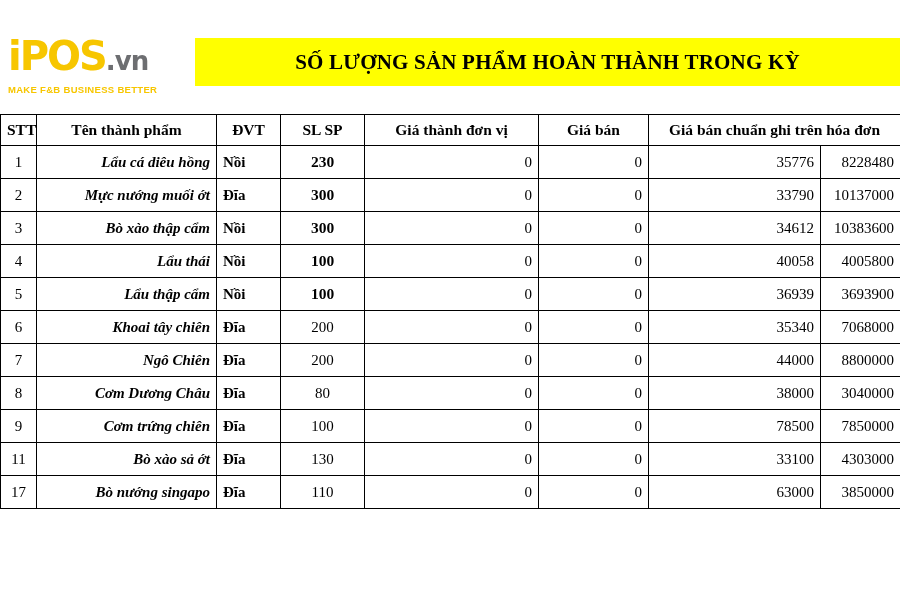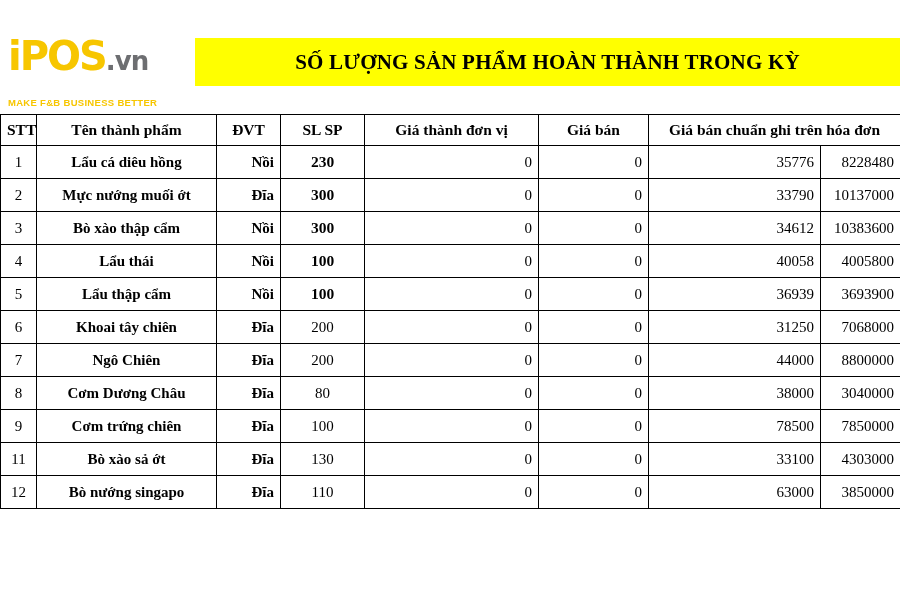--- a/index.html
+++ b/index.html
@@ -54,21 +54,21 @@
     color: #6d6e71;
     font-size: 26px;
     letter-spacing: -1px;
   }
   .logo-tag {
     font-family: "Liberation Sans", sans-serif;
     font-size: 9.5px;
     font-weight: bold;
     color: #f7c600;
     letter-spacing: 0.3px;
-    margin-top: 15px;
+    margin-top: 2px;
     white-space: nowrap;
   }
   .title-box {
     flex: 1;
     background: #ffff00;
     display: flex;
     align-items: center;
     justify-content: center;
   }
   .title-text {
@@ -111,22 +111,22 @@
   col.c-stt   { width: 36px; }
   col.c-name  { width: 180px; }
   col.c-dvt   { width: 64px; }
   col.c-slsp  { width: 84px; }
   col.c-gtdv  { width: 174px; }
   col.c-gban  { width: 110px; }
   col.c-gbc   { width: 172px; }
   col.c-total { width: 80px; }
 
   td.stt   { text-align: center; font-size: 14.5px; }
-  td.name  { text-align: center; font-weight: bold; font-size: 15px; padding-left: 8px; }
-  td.dvt   { text-align: right; font-weight: bold; font-size: 14.5px; }
+  td.name  { text-align: right; font-weight: bold; font-size: 15px; padding-left: 8px; font-style: italic; }
+  td.dvt   { text-align: left; font-weight: bold; font-size: 14.5px; }
   td.slsp  { text-align: center; margin-left: 45px; }
   td.slsp.bold { font-weight: bold; font-size: 15.5px; }
   td.num   { text-align: right; padding-right: 6px; }
 </style>
 </head>
 <body>
 
 <div class="page">
 
   <div class="header-band">
@@ -214,21 +214,21 @@
           <td class="num">36939</td>
           <td class="num">3693900</td>
         </tr>
         <tr>
           <td class="stt">6</td>
           <td class="name">Khoai tây chiên</td>
           <td class="dvt">Đĩa</td>
           <td class="slsp">200</td>
           <td class="num">0</td>
           <td class="num">0</td>
-          <td class="num">31250</td>
+          <td class="num">35340</td>
           <td class="num">7068000</td>
         </tr>
         <tr>
           <td class="stt">7</td>
           <td class="name"> Ngô Chiên</td>
           <td class="dvt">Đĩa</td>
           <td class="slsp">200</td>
           <td class="num">0</td>
           <td class="num">0</td>
           <td class="num">44000</td>
@@ -258,21 +258,21 @@
           <td class="stt">11</td>
           <td class="name">Bò xào sả ớt</td>
           <td class="dvt">Đĩa</td>
           <td class="slsp">130</td>
           <td class="num">0</td>
           <td class="num">0</td>
           <td class="num">33100</td>
           <td class="num">4303000</td>
         </tr>
         <tr>
-          <td class="stt">12</td>
+          <td class="stt">17</td>
           <td class="name">Bò nướng singapo</td>
           <td class="dvt">Đĩa</td>
           <td class="slsp">110</td>
           <td class="num">0</td>
           <td class="num">0</td>
           <td class="num">63000</td>
           <td class="num">3850000</td>
         </tr>
       </tbody>
   </table>

